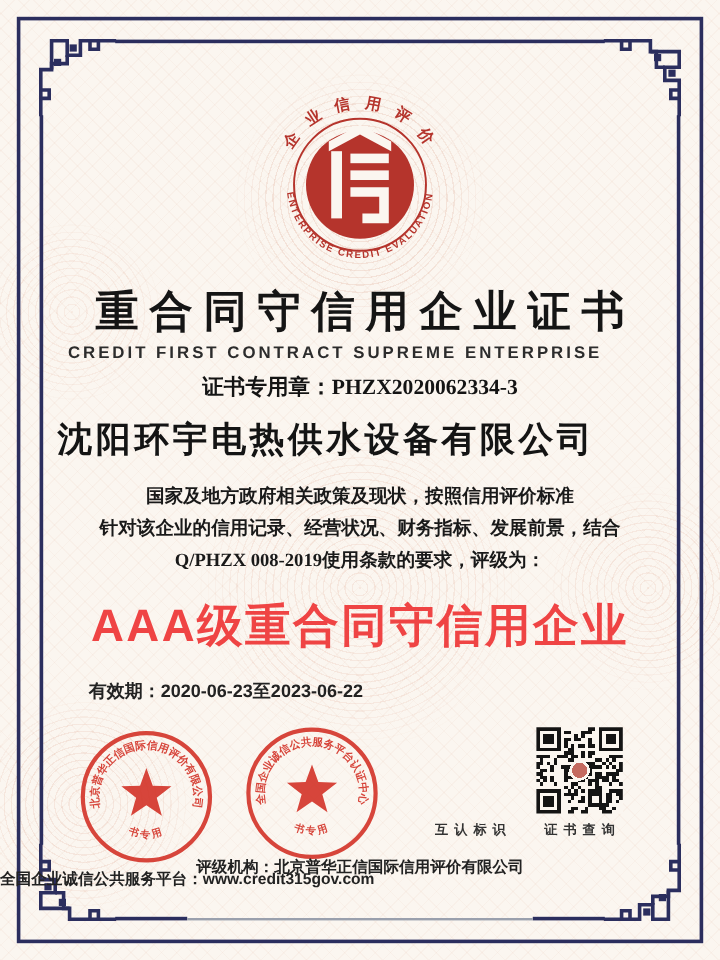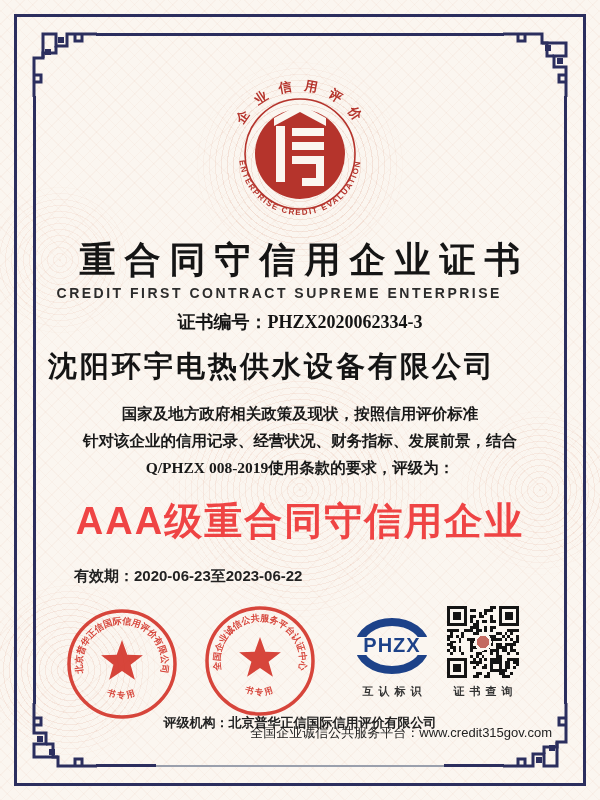--- a/index.html
+++ b/index.html
@@ -53,21 +53,21 @@
   .validity{position:absolute;left:74px;top:567px;font-size:15px;font-weight:700;color:#222;}
   .seal{position:absolute;opacity:.92;}
   .seal-1{left:62px;top:604px;}
   .seal-2{left:200px;top:601px;}
   .phzx{position:absolute;left:350px;top:618px;width:84px;text-align:center;}
   .caption{position:absolute;font-size:11px;font-weight:700;color:#333;letter-spacing:5px;text-indent:5px;text-align:center;}
   .cap-phzx{left:350px;top:684px;width:84px;}
   .cap-qr{left:443px;top:684px;width:80px;}
   .qr{position:absolute;left:447px;top:606px;background:#fbf6f0;}
   .footer1{position:absolute;left:0;top:702px;width:600px;text-align:center;font-size:13px;font-weight:700;color:#222;margin-top:12px;}
-  .footer2{position:absolute;left:0;top:724px;width:552px;text-align:right;font-size:13px;font-weight:400;color:#222;}
+  .footer2{position:absolute;left:0;top:724px;width:552px;text-align:left;font-size:13px;font-weight:700;color:#222;}
 </style>
 </head>
 <body>
 
 <div class="cert">
   <div class="lattice"></div>
   <div class="rosette ros-a"></div>
   <div class="rosette ros-b"></div>
   <div class="rosette ros-c"></div>
   <div class="rosette ros-d"></div>
@@ -141,21 +141,21 @@
       <textPath href="#arcTop" startOffset="50%" text-anchor="middle">企 业 信 用 评 价</textPath>
     </text>
     <text font-size="8" font-weight="bold" fill="#b5342c" letter-spacing="1.5">
       <textPath href="#arcBottom" startOffset="50%" text-anchor="middle">ENTERPRISE CREDIT EVALUATION</textPath>
     </text>
   </svg>
 
   <div class="title layer">重合同守信用企业证书</div>
   <div class="subtitle layer">CREDIT FIRST CONTRACT SUPREME ENTERPRISE</div>
   <div class="certno layer">
-    <span>证书编号：</span><span>PHZX2020062334-3</span>
+    <span>证书专用章：</span><span>PHZX2020062334-3</span>
   </div>
   <div class="company layer">沈阳环宇电热供水设备有限公司</div>
 
   <div class="body-par layer">
     <div>国家及地方政府相关政策及现状，按照信用评价标准</div>
     <div>针对该企业的信用记录、经营状况、财务指标、发展前景，结合</div>
     <div>Q/PHZX 008-2019使用条款的要求，评级为：</div>
   </div>
 
   <div class="rating layer">AAA级重合同守信用企业</div>
@@ -187,27 +187,20 @@
     <circle cx="60" cy="60" r="53" fill="none" stroke="#d4372c" stroke-width="3.5"></circle>
     <polygon fill="#d4372c" points="60,36 65.3,50.7 80.9,51.2 68.6,60.8 72.9,75.8 60,67 47.1,75.8 51.4,60.8 39.1,51.2 54.7,50.7"></polygon>
     <text font-size="9" font-weight="bold" fill="#d4372c">
       <textPath href="#s2arc" startOffset="50%" text-anchor="middle">全国企业诚信公共服务平台认证中心</textPath>
     </text>
     <text font-size="8.5" font-weight="bold" fill="#d4372c" letter-spacing="2">
       <textPath href="#s2bot" startOffset="50%" text-anchor="middle">证书专用章</textPath>
     </text>
   </svg>
 
-  <div class="phzx layer">
-    <svg width="84" height="56" viewBox="0 0 84 56">
-      <ellipse cx="42" cy="28" rx="33" ry="24" fill="none" stroke="#1d4289" stroke-width="8"></ellipse>
-      <rect x="1" y="19" width="82" height="18" fill="#fbf6f0"></rect>
-      <text x="42" y="34" text-anchor="middle" font-size="20" font-weight="bold" fill="#1d4289" letter-spacing="1">PHZX</text>
-    </svg>
-  </div>
   <div class="caption cap-phzx layer">互认标识</div>
 
   <svg class="qr layer" id="qr-svg" width="72" height="72" viewBox="0 0 25 25" shape-rendering="crispEdges">
       <rect x="0" y="0" width="25" height="25" fill="#fbf6f0"></rect>
       <rect x="15" y="0" width="1" height="1" fill="#141414"></rect>
       <rect x="16" y="0" width="1" height="1" fill="#141414"></rect>
       <rect x="8" y="1" width="1" height="1" fill="#141414"></rect>
       <rect x="9" y="1" width="1" height="1" fill="#141414"></rect>
       <rect x="13" y="1" width="1" height="1" fill="#141414"></rect>
       <rect x="14" y="1" width="1" height="1" fill="#141414"></rect>

